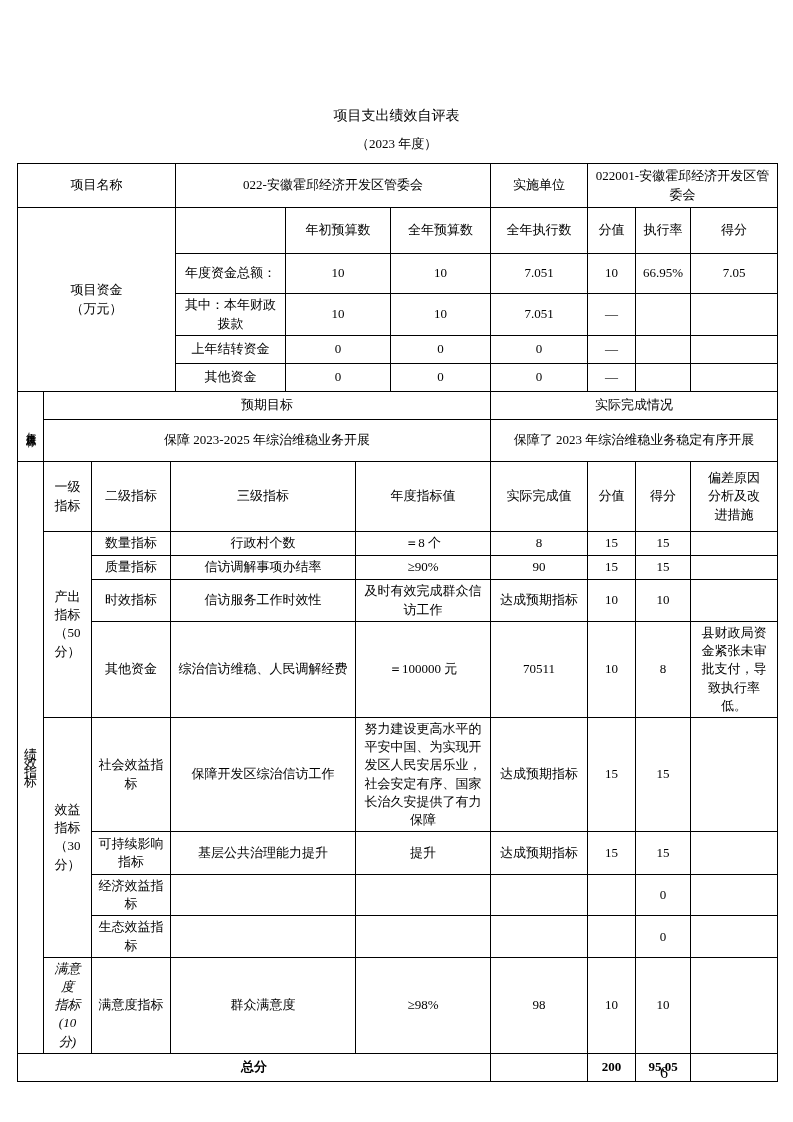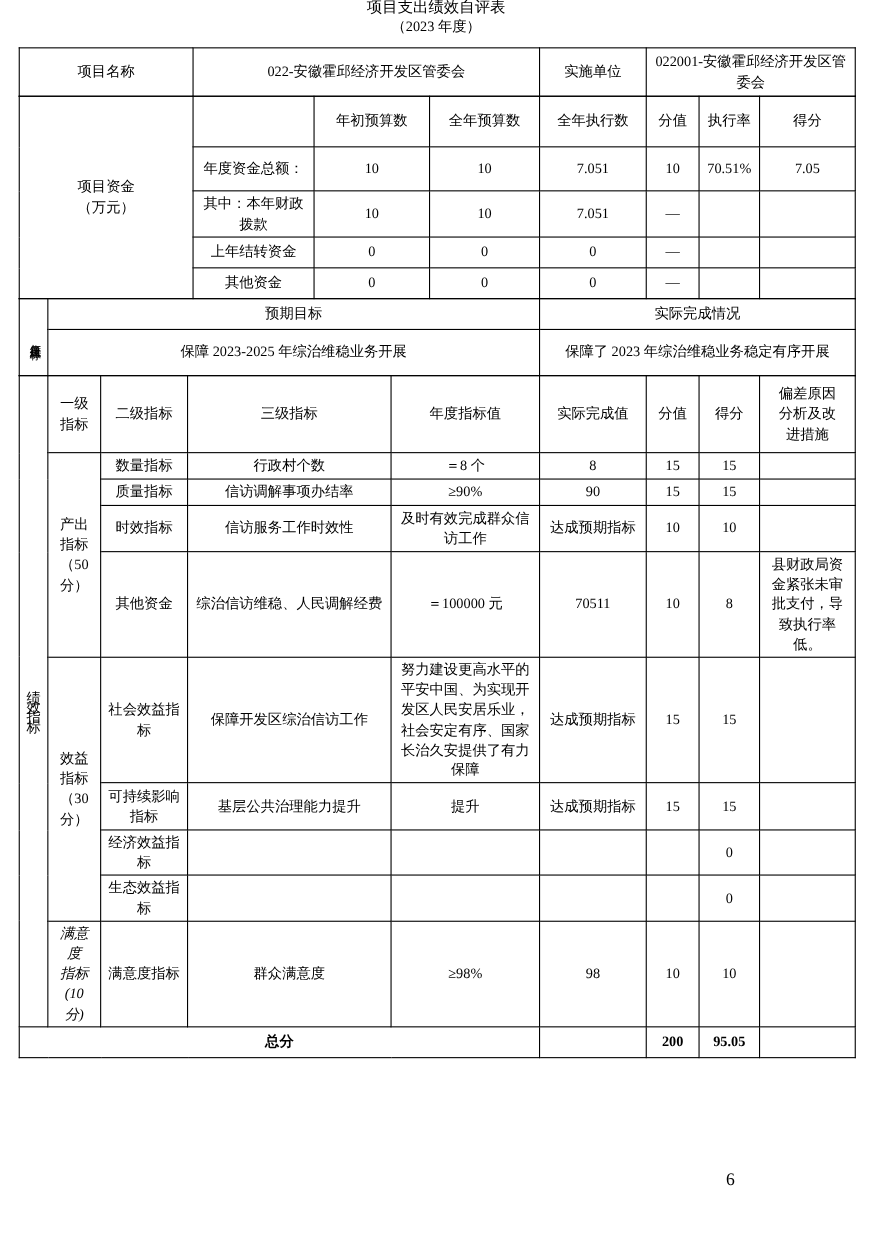--- a/index.html
+++ b/index.html
@@ -5,22 +5,22 @@
   html, body { margin: 0; padding: 0; background: #ffffff; }
   .sheet {
     position: relative;
     width: 793px;
     height: 1122px;
     background: #ffffff;
     color: #000000;
     font-family: "Liberation Serif", "DejaVu Serif", serif;
     overflow: hidden;
   }
-  .doc-title { text-align: center; font-size: 14px; line-height: 16px; }
-  .doc-subtitle { text-align: center; font-size: 13px; line-height: 15px; }
+  .doc-title { padding-top: 108px; text-align: center; font-size: 14px; line-height: 16px; }
+  .doc-subtitle { margin-top: 12px; text-align: center; font-size: 13px; line-height: 15px; }
   .tables { margin: 12px 0 0 17px; width: 760px; }
   table.tbl { border-collapse: collapse; table-layout: fixed; width: 760px; }
   table.tbl + table.tbl { margin-top: -1px; }
   .tbl td {
     border: 1px solid #000;
     font-size: 13px;
     line-height: 1.4;
     text-align: center;
     vertical-align: middle;
     padding: 2px 5px;
@@ -94,21 +94,21 @@
         <td>分值</td>
         <td>执行率</td>
         <td>得分</td>
       </tr>
       <tr style="height:40px">
         <td class="tl pad10">年度资金总额：</td>
         <td>10</td>
         <td>10</td>
         <td>7.051</td>
         <td>10</td>
-        <td>70.51%</td>
+        <td>66.95%</td>
         <td>7.05</td>
       </tr>
       <tr style="height:42px">
         <td class="tl pad10">其中：本年财政拨款</td>
         <td>10</td>
         <td>10</td>
         <td>7.051</td>
         <td>—</td>
         <td></td>
         <td></td>

